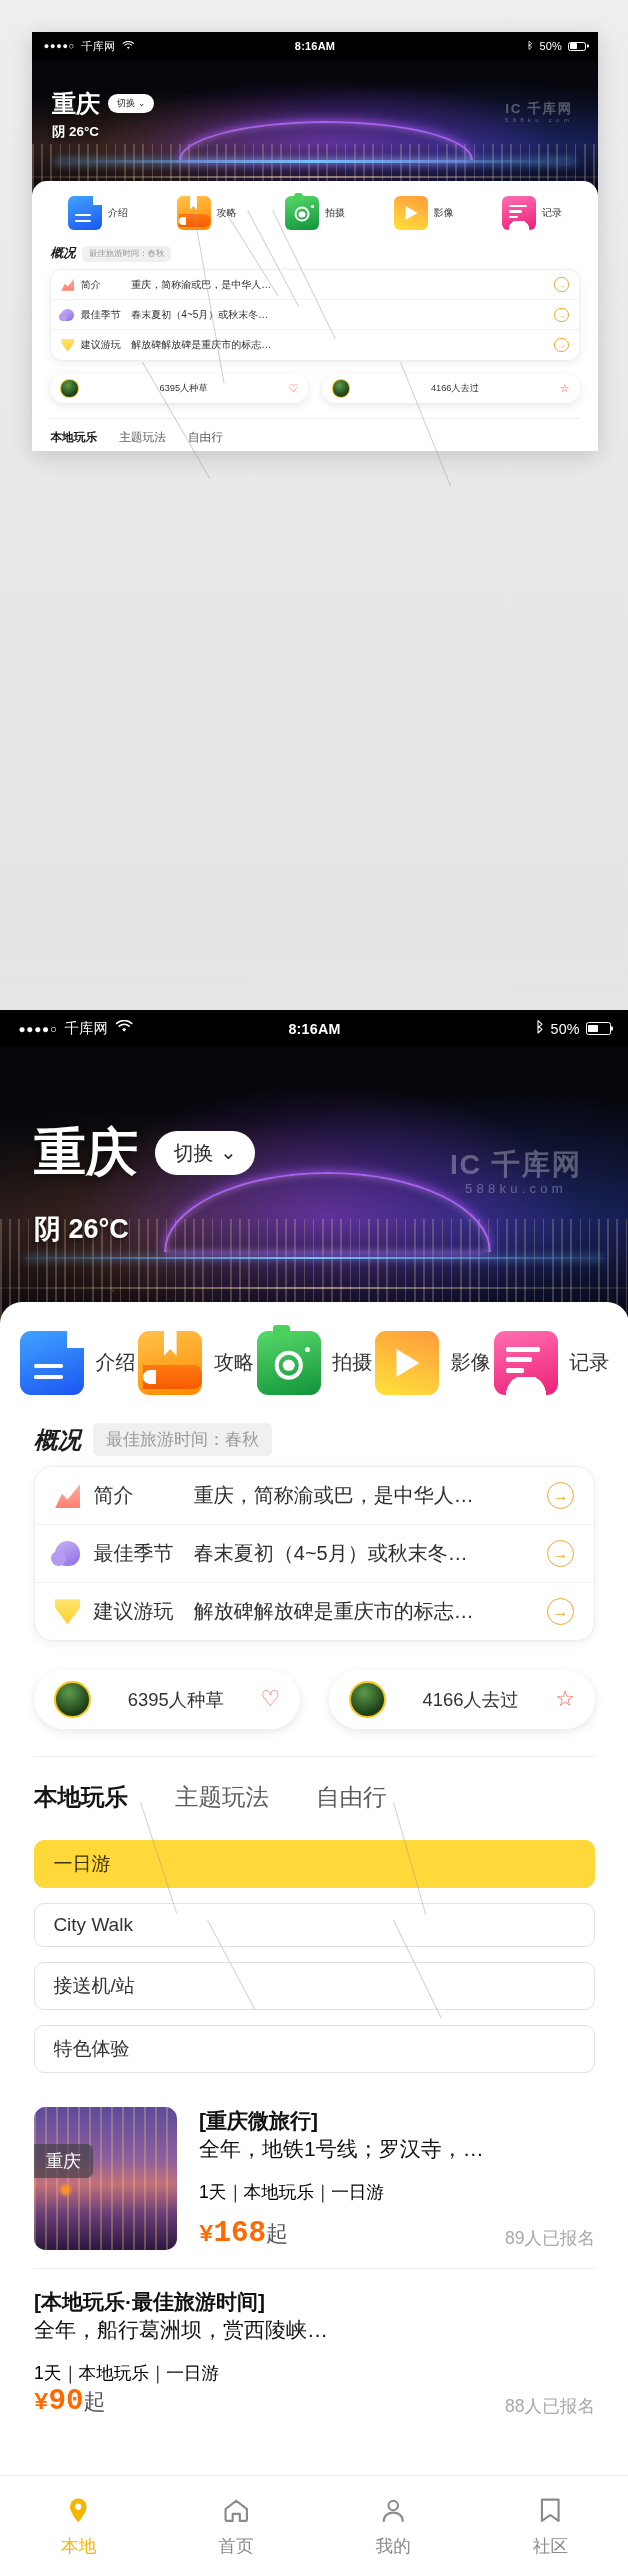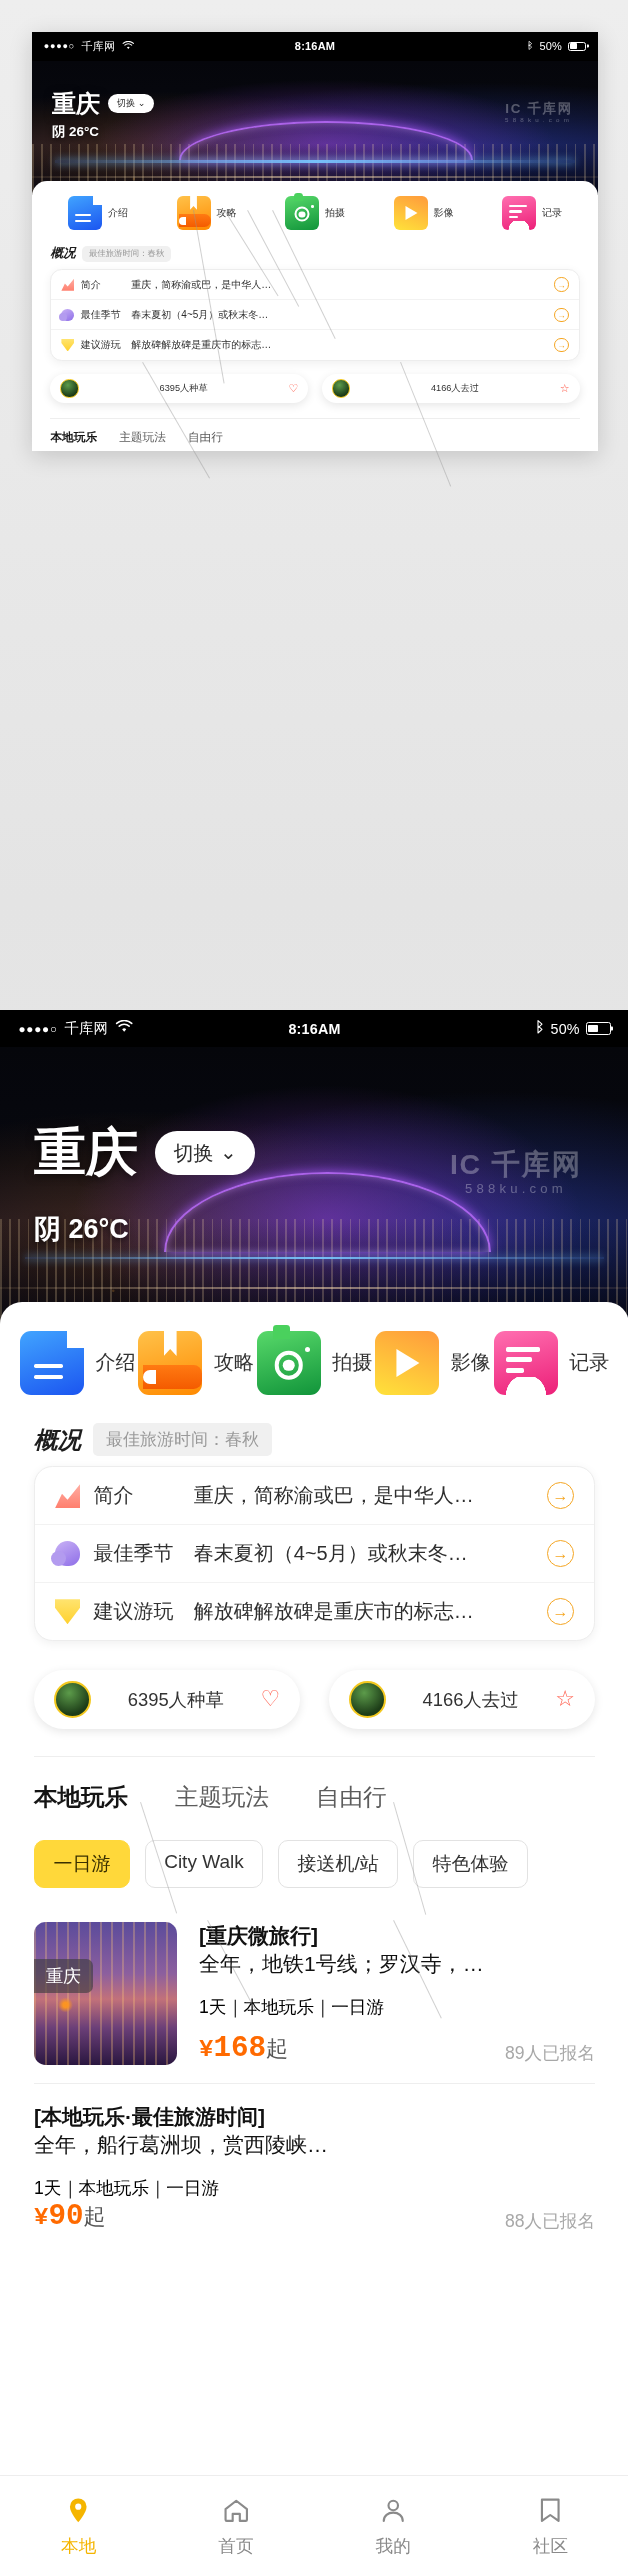--- a/index.html
+++ b/index.html
@@ -257,21 +257,21 @@
   
   .tabs{ display:flex; }
   .phone-1 .tabs{ padding:11.7px 18.4px 1.7px; gap:22px; }
   .phone-2 .tabs{ padding:25px 34px 3.4px; gap:47px; }
   .tab{ color:#5c5c5c; }
   .phone-1 .tab{ font-size:11.7px; }
   .phone-2 .tab{ font-size:23.5px; }
   .tab.active{ color:#151515; font-weight:700; }
 
   
-  .chips{ display:flex; }
+  .chips{ display:flex;flex-direction:column; }
   .phone-2 .chips{ padding:23.5px 34px 15px; gap:15px; }
   .chip{ border:0.8px solid #e2e2e2; background:#fff; color:#333;
          border-radius:6.7px; white-space:nowrap; }
   .phone-2 .chip{ font-size:19px; padding:10px 18.4px; border-radius:10px; }
   .chip.sel{ background:#ffd83a; border-color:#ffd83a; color:#3a3000; }
 
   
   .plist{ }
   .phone-2 .plist{ padding:0 34px; }
   .pitem{ display:flex; }

